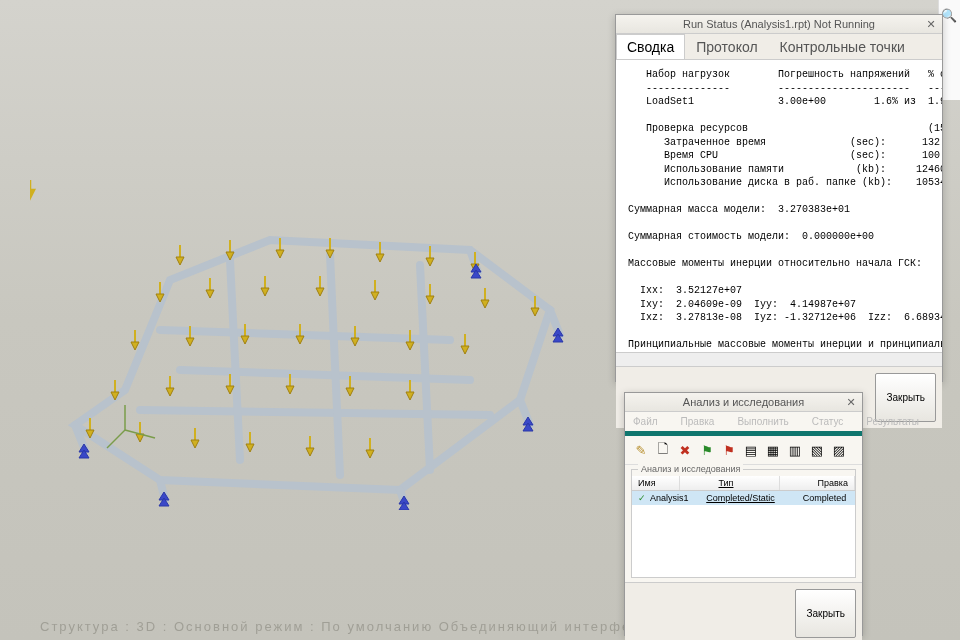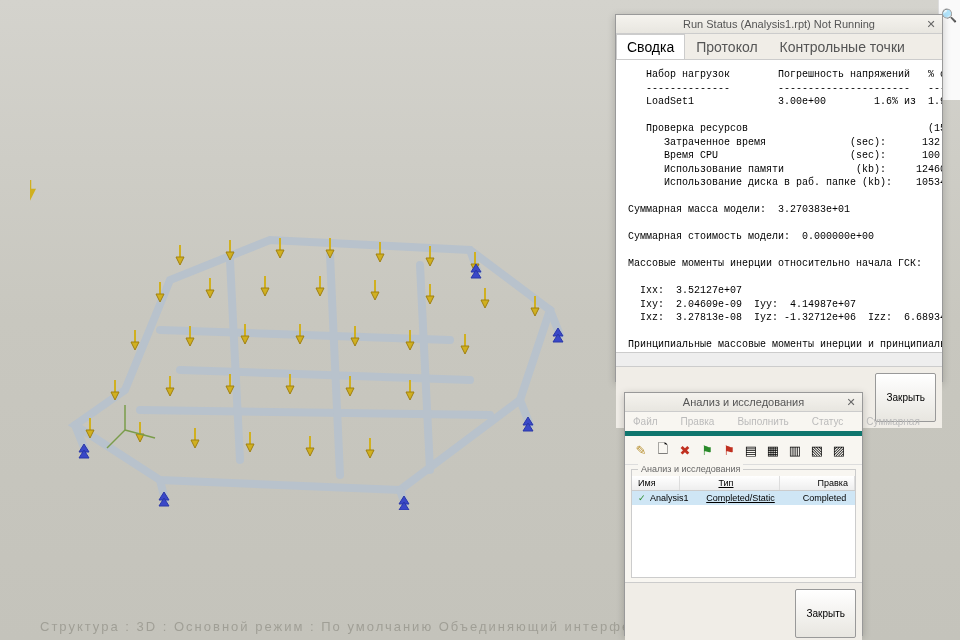--- a/index.html
+++ b/index.html
@@ -304,21 +304,21 @@
 <div class="dialog analysis-dialog">
   <div class="dialog-title">
     <span>Анализ и исследования</span>
     <span class="dialog-close">✕</span>
   </div>
   <div class="menu-bar">
     <span>Файл</span>
     <span>Правка</span>
     <span>Выполнить</span>
     <span>Статус</span>
-    <span>Суммарная</span>
+    <span>Результаты</span>
   </div>
   <div class="toolbar">
     <div class="tb-btn" style="color:#b89030">✎</div>
     <div class="tb-btn">🗋</div>
     <div class="tb-btn" style="color:#c03020">✖</div>
     <div class="tb-btn" style="color:#2a8a2a">⚑</div>
     <div class="tb-btn" style="color:#c03020">⚑</div>
     <div class="tb-btn">▤</div>
     <div class="tb-btn">▦</div>
     <div class="tb-btn">▥</div>

